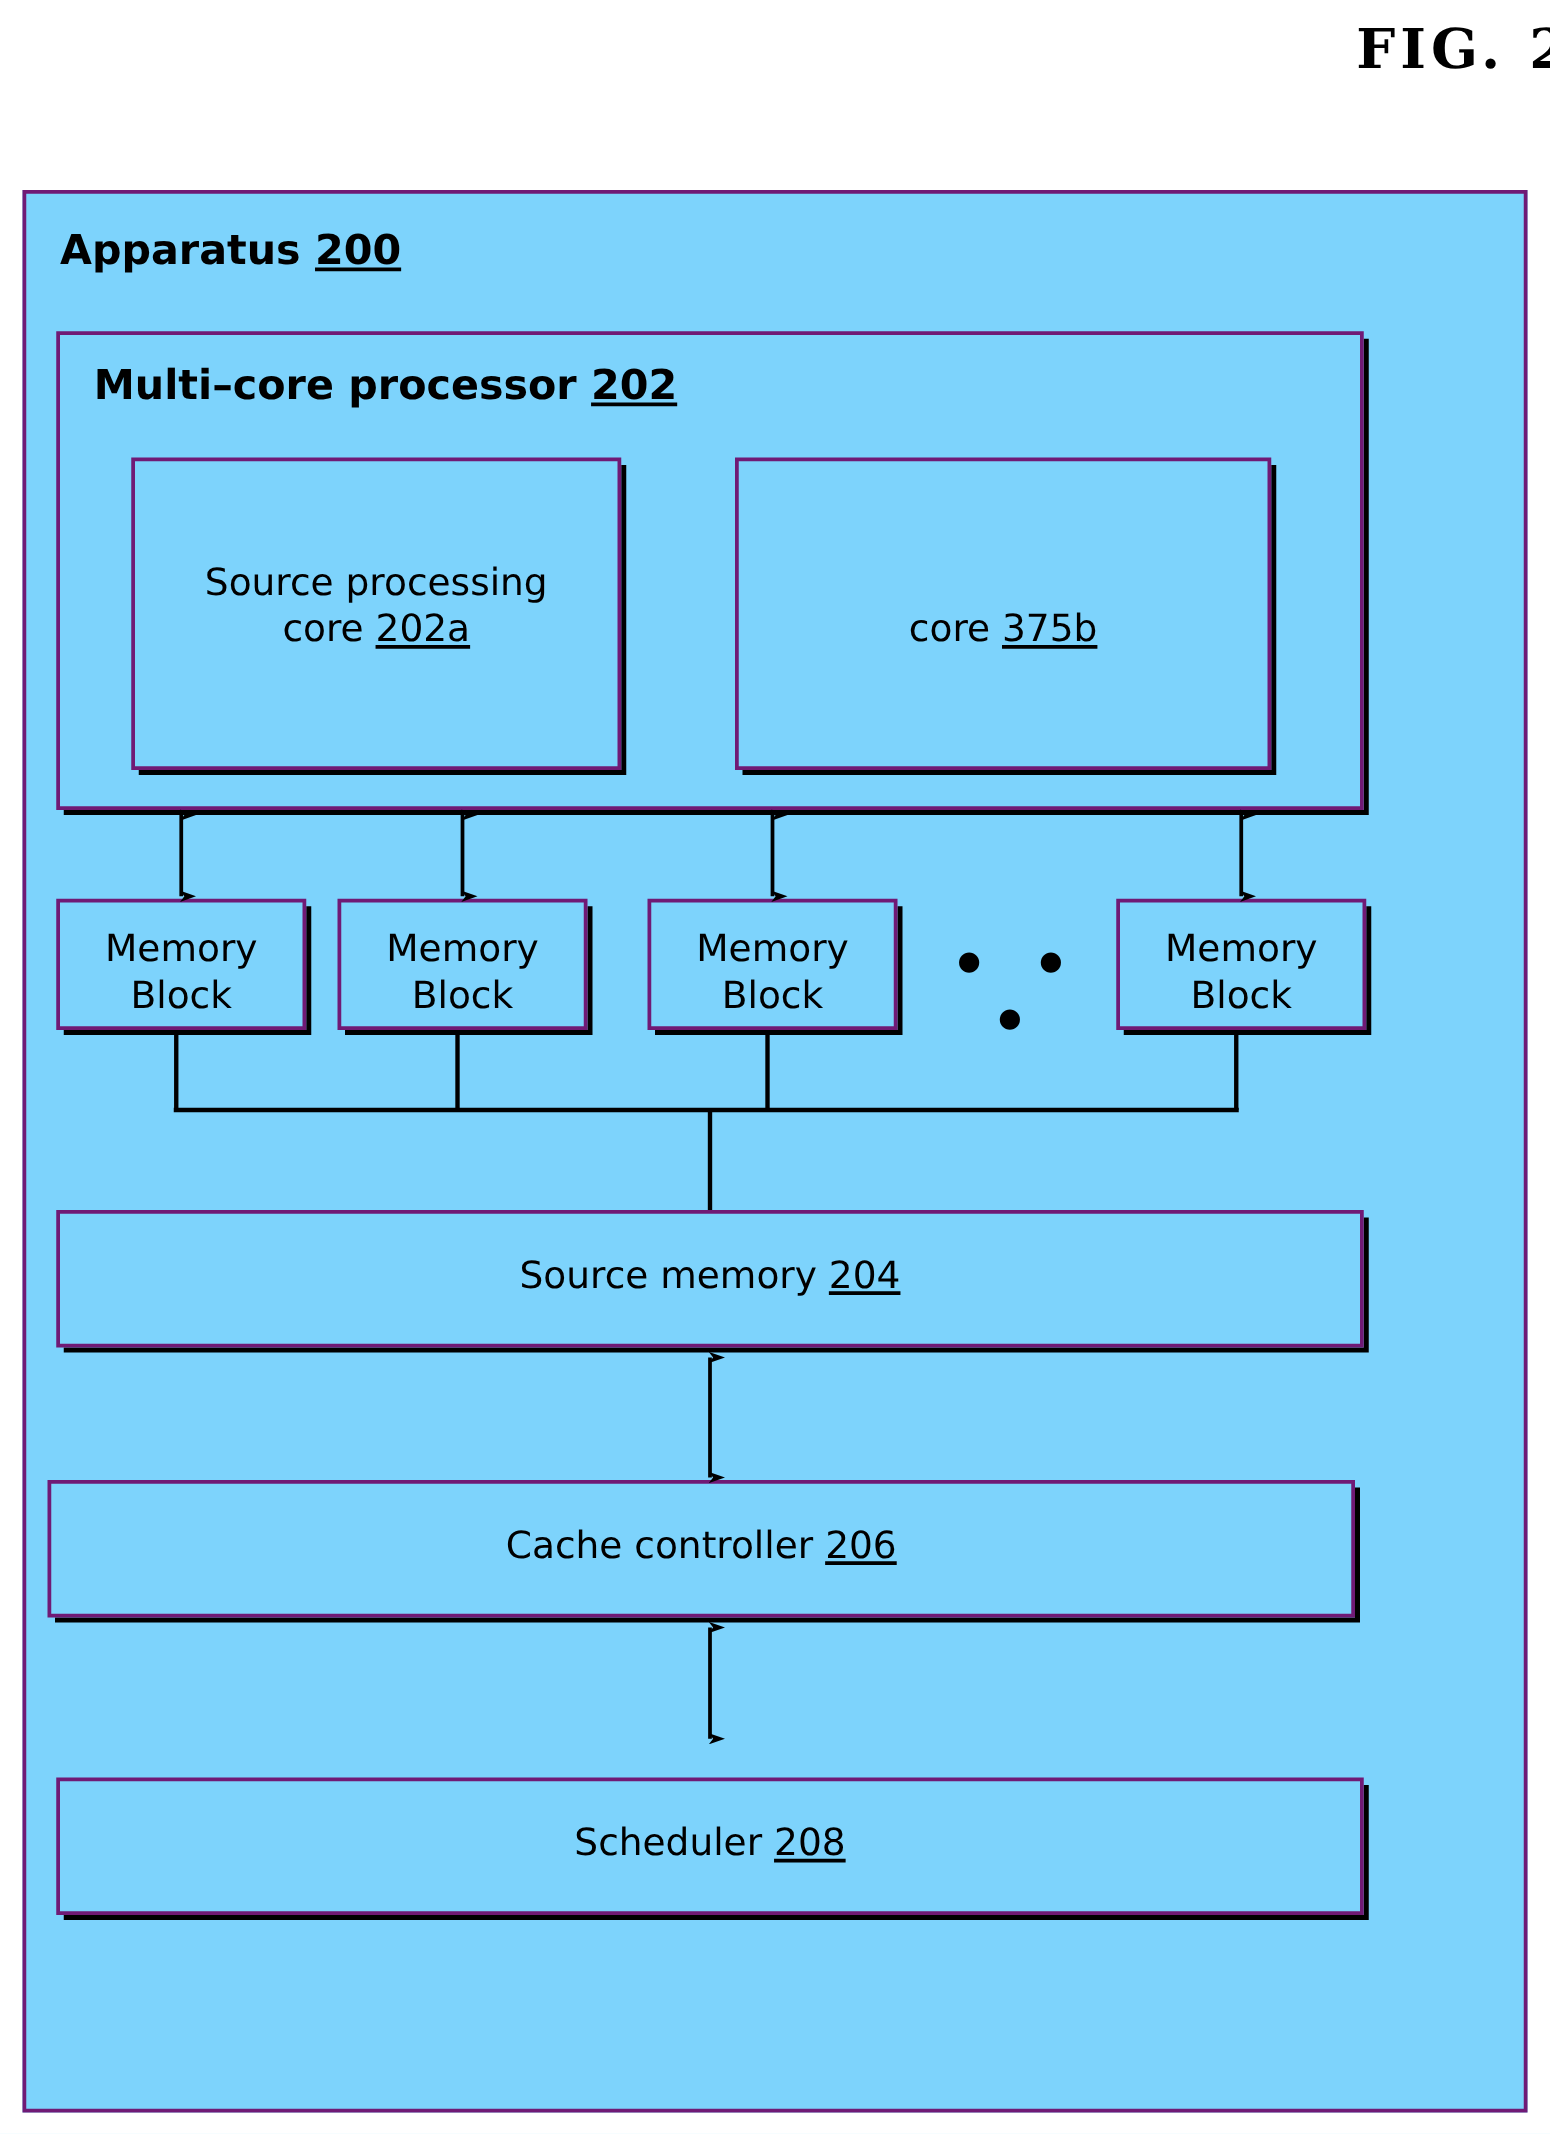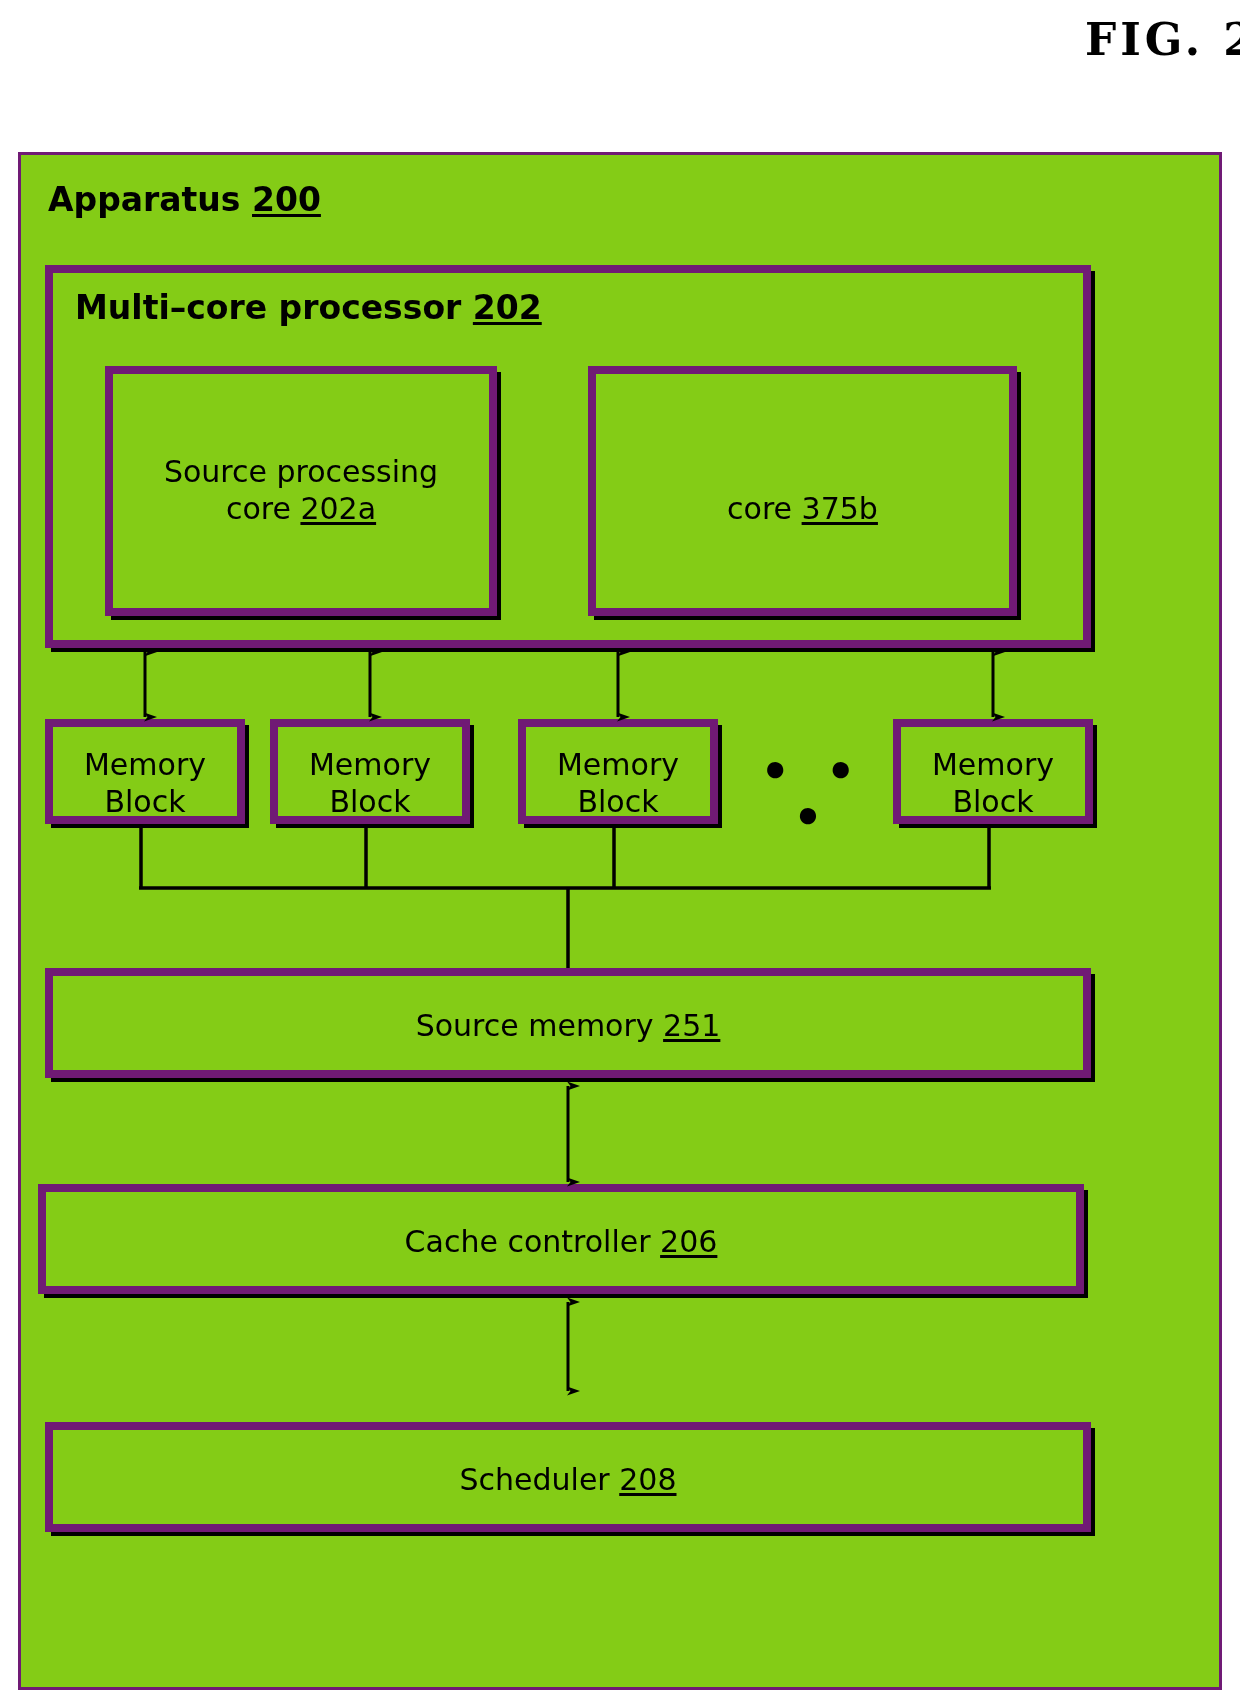--- a/index.html
+++ b/index.html
@@ -26,22 +26,22 @@
     font-family: "DejaVu Serif", serif;
     font-size: 44px;
     font-weight: 700;
     letter-spacing: 4px;
     padding-left: 18px;
   }
 
   
   .box {
     position: absolute;
-    background: #84cc16;
-    border: 8px solid #701a75;
+    background: #7dd3fc;
+    border: 3px solid #701a75;
     box-sizing: border-box;
     box-shadow: 5px 5px 0 -1px #000000;
     text-decoration: underline;
   }
   .box.plain {
     box-shadow: none;
   }
 
   .boxlabel {
     position: absolute;
@@ -213,21 +213,21 @@
   <div class="centered-label">
     <span>Memory</span><br>
     <span>Block</span>
   </div>
 </div>
 
 <div id="memory-ellipsis">• • •</div>
 
 <div class="box" id="cache-memory-box">
   <div class="centered-label wide-text">
-    <span>Source memory</span>&nbsp;<u class="ref">251</u>
+    <span>Source memory</span>&nbsp;<u class="ref">204</u>
   </div>
 </div>
 
 <div class="box" id="cache-controller-box">
   <div class="centered-label wide-text">
     <span>Cache controller</span>&nbsp;<u class="ref">206</u>
   </div>
 </div>
 
 <div class="box" id="scheduler-box">

